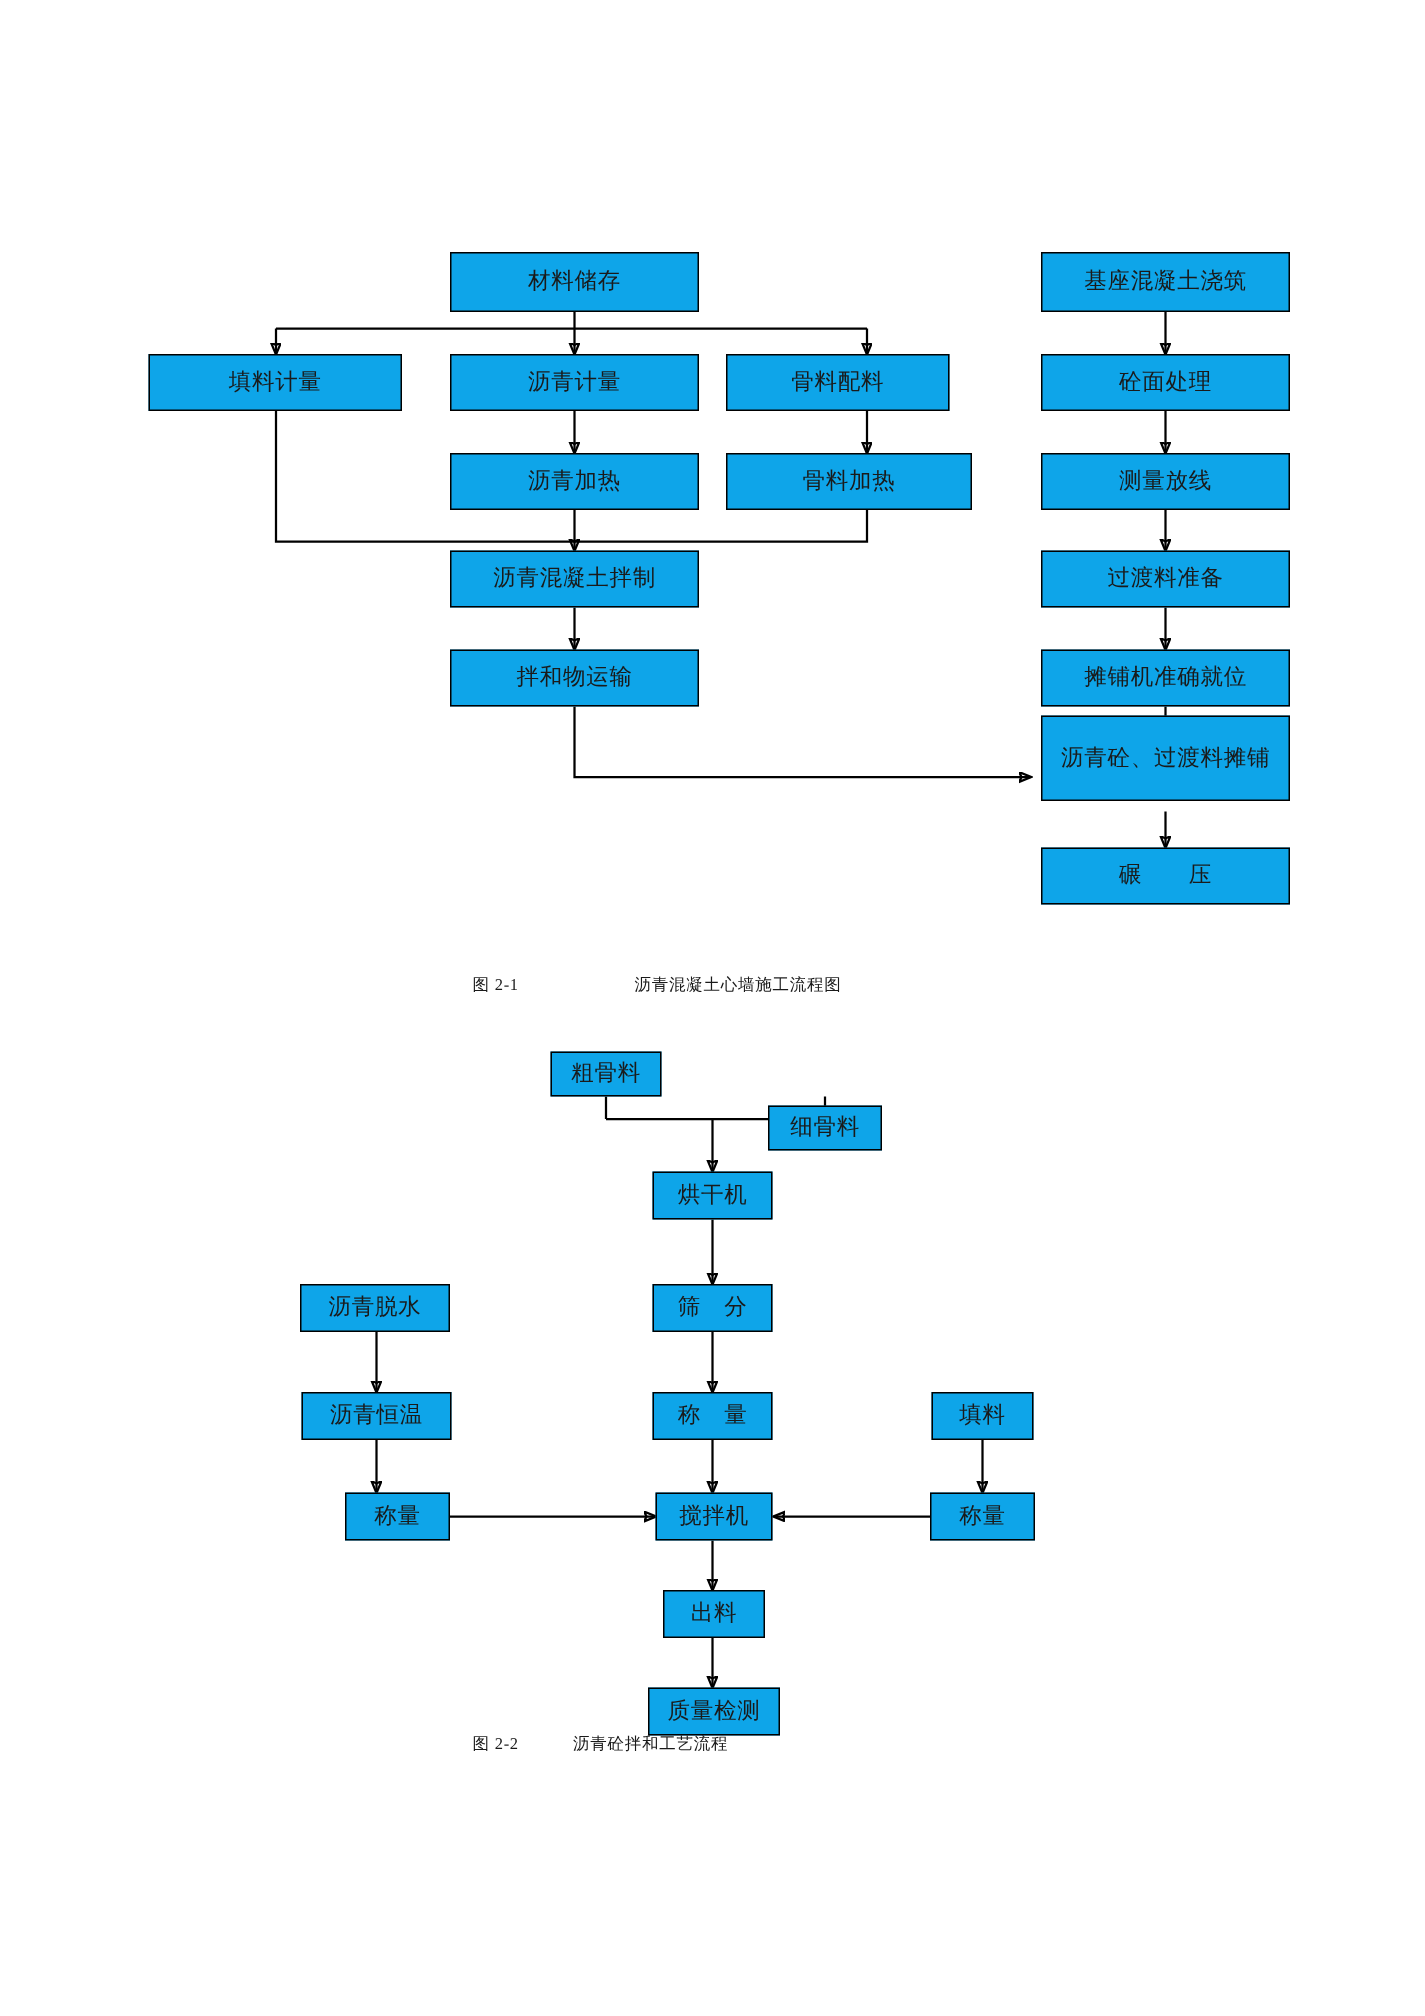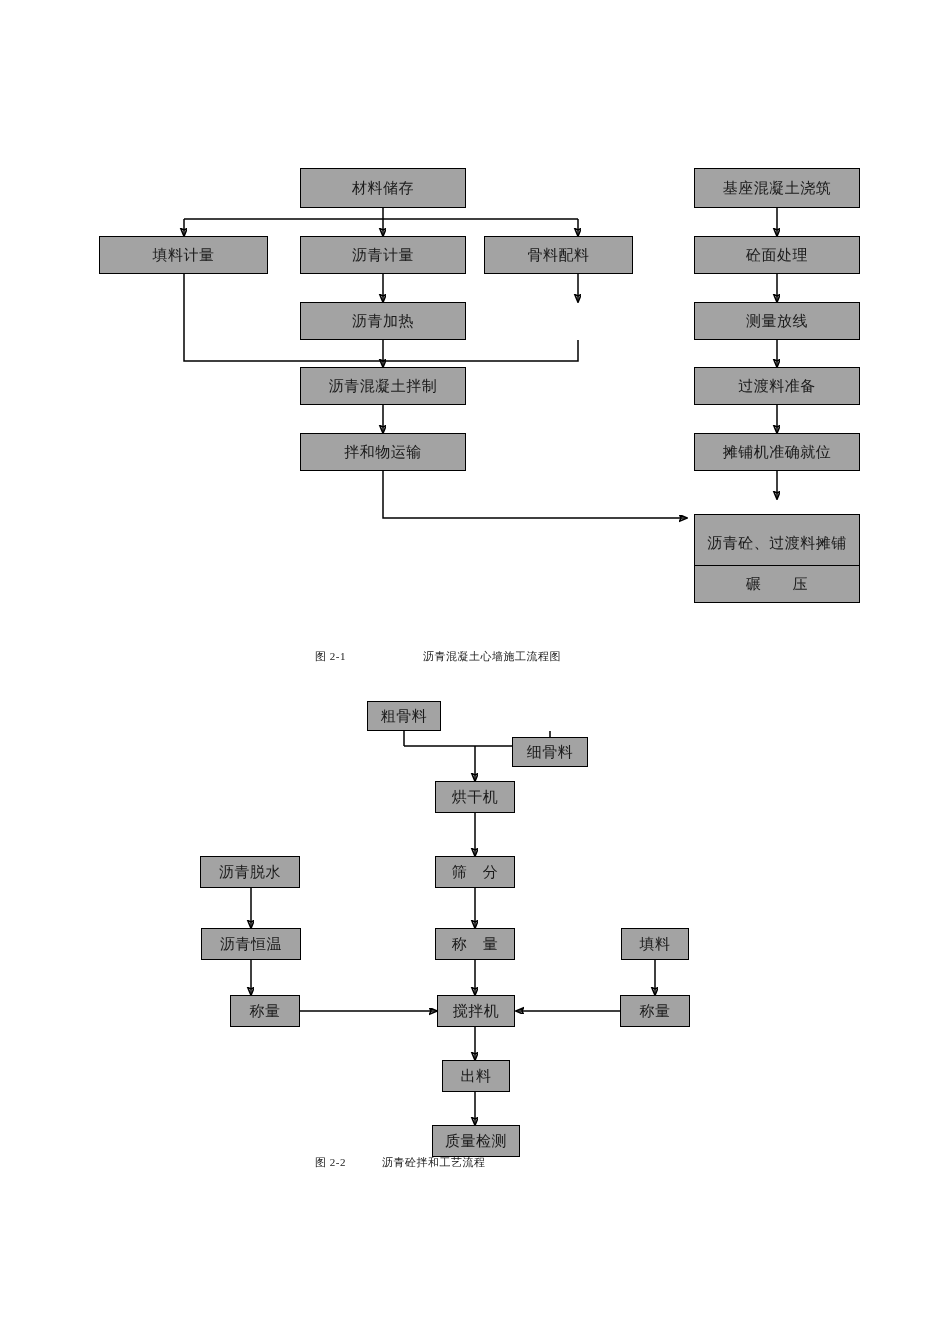--- a/index.html
+++ b/index.html
@@ -18,21 +18,21 @@
   #canvas {
     position: absolute;
     left: 0; top: 0;
     width: 950px;
     height: 1344px;
   }
   .node {
     position: absolute;
     box-sizing: border-box;
     border: 1.4px solid #000000;
-    background: #a3a3a3;
+    background: #0ea5e9;
     display: flex;
     align-items: center;
     justify-content: center;
     text-align: center;
     font-family: "Liberation Serif", "DejaVu Serif", serif;
     font-size: 15px;
     line-height: 1.25;
     letter-spacing: 0.5px;
     color: #1a1a1a;
     z-index: 3;
@@ -138,36 +138,37 @@
   <div class="node" style="left:300px; top:168px; width:166px; height:40px;">材料储存</div>
 
   <div class="node" style="left:99px; top:236px; width:169px; height:38px;">填料计量</div>
 
   <div class="node" style="left:300px; top:236px; width:166px; height:38px;">沥青计量</div>
 
   <div class="node" style="left:484px; top:236px; width:149px; height:38px;">骨料配料</div>
 
   <div class="node" style="left:300px; top:302px; width:166px; height:38px;">沥青加热</div>
 
+  <div class="node" style="left:484px; top:302px; width:164px; height:38px;">骨料加热</div>
 
   <div class="node" style="left:300px; top:367px; width:166px; height:38px;">沥青混凝土拌制</div>
 
   <div class="node" style="left:300px; top:433px; width:166px; height:38px;">拌和物运输</div>
 
   <div class="node" style="left:694px; top:168px; width:166px; height:40px;">基座混凝土浇筑</div>
 
   <div class="node" style="left:694px; top:236px; width:166px; height:38px;">砼面处理</div>
 
   <div class="node" style="left:694px; top:302px; width:166px; height:38px;">测量放线</div>
 
   <div class="node" style="left:694px; top:367px; width:166px; height:38px;">过渡料准备</div>
 
   <div class="node" style="left:694px; top:433px; width:166px; height:38px;">摊铺机准确就位</div>
 
-  <div class="node tall" style="left:694px; top:514px; width:166px; height:57px; padding:0 6px;">沥青砼、过渡料摊铺</div>
+  <div class="node tall" style="left:694px; top:477px; width:166px; height:57px; padding:0 6px;">沥青砼、过渡料摊铺</div>
 
   <div class="node" style="left:694px; top:565px; width:166px; height:38px;text-align:center;">碾　　压</div>
 
   <div class="caption" style="left:315px; top:649px;">图 2-1</div>
   <div class="caption" style="left:423px; top:649px;">沥青混凝土心墙施工流程图</div>
 
   <div class="node" style="left:367px; top:701px; width:74px; height:30px;">粗骨料</div>
 
   <div class="node" style="left:512px; top:701px; width:76px; height:30px;margin-top:36px;">细骨料</div>
 

